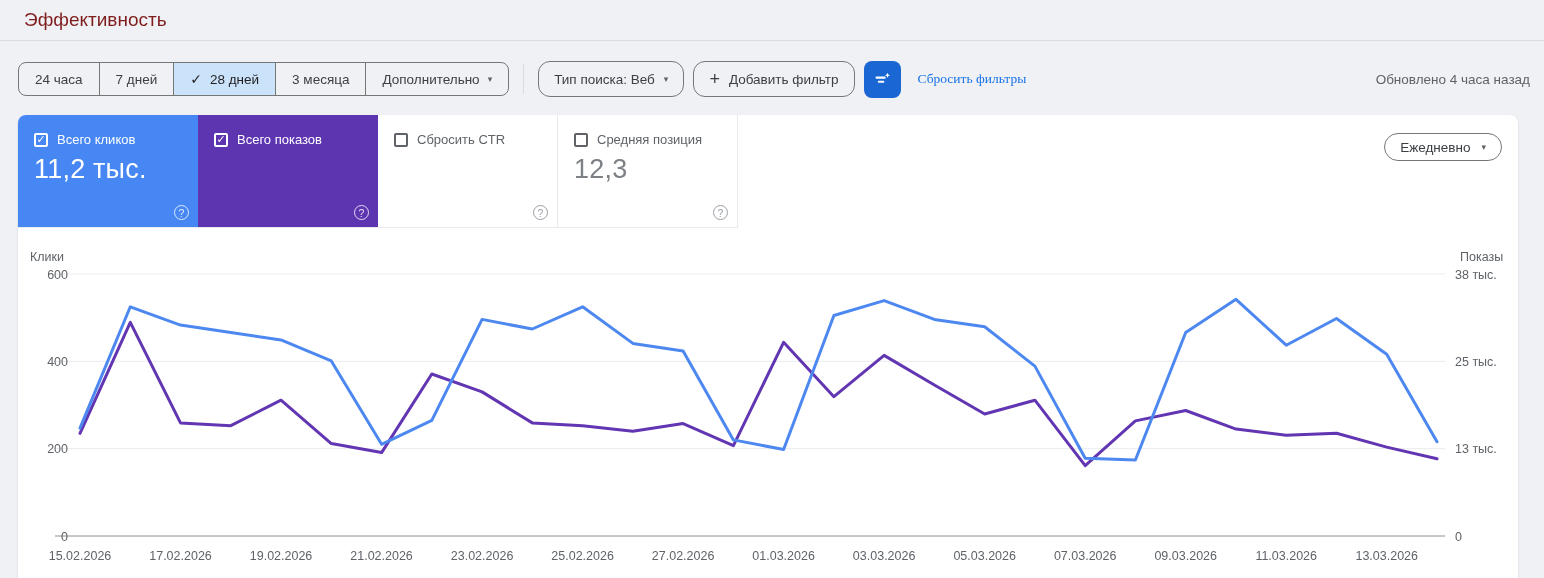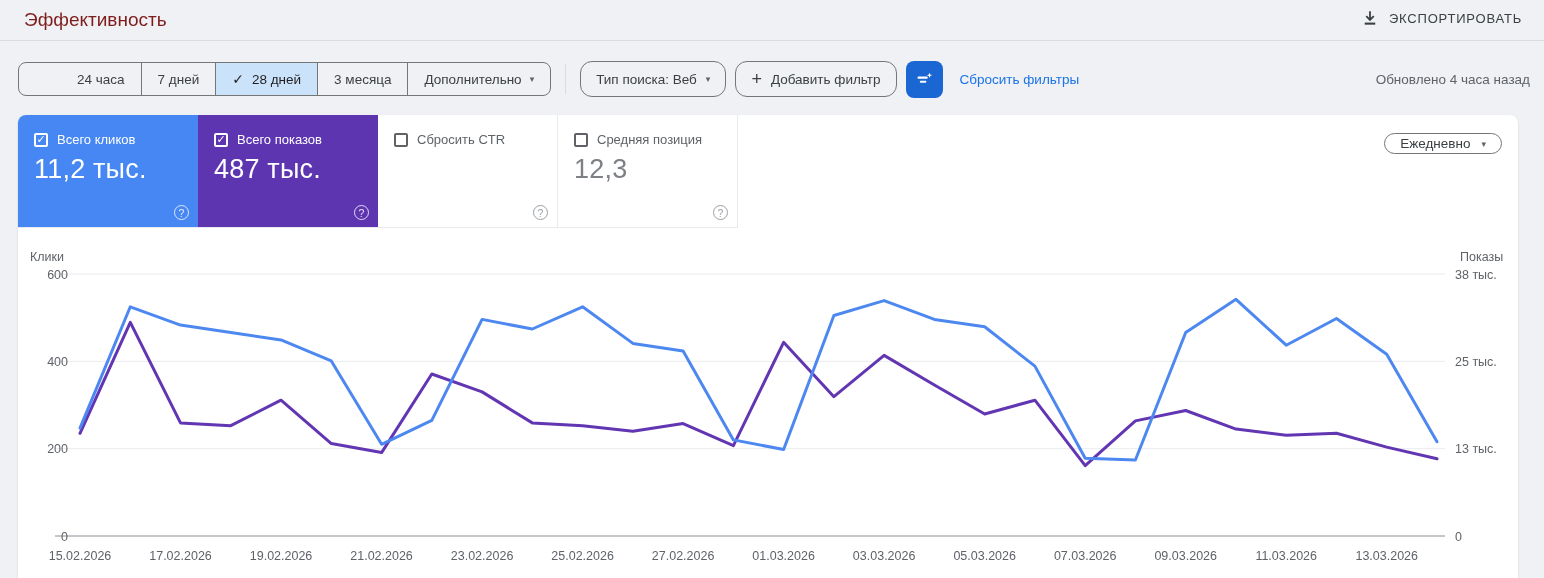--- a/index.html
+++ b/index.html
@@ -11,37 +11,37 @@
   .header { position:relative; height:41px; border-bottom:1px solid #dadce0; }
   .page-title { position:absolute; left:24px; top:9px; font-size:19px; color:#7f1d1d; }
   .export-btn { position:absolute; right:14px; top:5px; display:flex; align-items:center;
     gap:10px; padding:4px 8px; cursor:pointer; background:none; border:none;
     font-size:13px; font-weight:500; letter-spacing:.8px; color:#3c4043;
     font-family:inherit; }
 
   
   .toolbar { display:flex; align-items:center; margin:19px 0 0 18px; height:38px; }
   .range-group { display:flex; align-items:stretch; height:34px;
-    border:1px solid #747775; border-radius:8px; overflow:hidden;padding-left:42px; }
+    border:1px solid #747775; border-radius:8px; overflow:hidden; }
   .range-chip { display:flex; align-items:center; gap:8px; padding:0 16px;
     font-size:13.5px; color:#3c4043; cursor:pointer; border-left:1px solid #747775; }
   .range-chip:first-child { border-left:none; }
   .range-chip.sel { background:#cbe2fb; color:#1f1f1f; font-weight:500; }
   .chip-check { font-size:14px; color:#1f1f1f; }
   .vsep { width:1px; height:30px; background:#dadce0; margin:0 14px 0 14px; }
   .pill { display:flex; align-items:center; gap:9px; height:36px; padding:10px 15px;
     border:1px solid #747775; border-radius:12px; background:transparent;
     font-size:13.5px; color:#3c4043; cursor:pointer; font-family:inherit; }
   .pill + .pill { margin-left:9px; }
   .plus-glyph { font-size:18px; font-weight:400; color:#3c4043; line-height:1; }
   .caret { font-size:9px; color:#5f6368; }
   .filter-fab { width:37px; height:37px; margin-left:9px; border:none; border-radius:8px;
     background:#1a66d2; display:flex; align-items:center; justify-content:center; cursor:pointer; }
   .reset-link { margin-left:17px; font-size:13.5px; font-weight:500; color:#1a73e8;
-    background:none; border:none; cursor:pointer; font-family:Liberation Sans, sans-serif; }
+    background:none; border:none; cursor:pointer; font-family:Liberation Serif, serif; }
   .updated { margin-left:auto; margin-right:14px; font-size:13.5px; color:#5f6368; }
 
   
   .panel { margin:17px 26px 0 18px; width:1500px; height:520px; background:#fff;
     border-radius:8px; box-shadow:0 1px 2px rgba(60,64,67,.18); }
 
   
   .metrics-row { position:relative; display:flex; height:113px; }
   .cards-wrap { display:flex; border-bottom:1px solid #e8eaed; }
   .metric-card { position:relative; width:180px; padding:17px 14px 8px 16px; cursor:pointer; }
@@ -55,44 +55,35 @@
   .metric-card.on { color:#fff; }
   .metric-card.plain .card-label-row { color:#5f6368; }
   .card-value { margin-top:7px; font-size:27px; letter-spacing:.2px; }
   .metric-card.plain .card-value { color:#7d8186; }
   .help-ic { position:absolute; right:9px; bottom:7px; width:15px; height:15px;
     border:1px solid; border-radius:50%; font-size:10.5px; display:flex;
     align-items:center; justify-content:center; }
   .metric-card.on .help-ic { border-color:rgba(255,255,255,.8); color:rgba(255,255,255,.85); }
   .metric-card.plain .help-ic { border-color:#9aa0a6; color:#9aa0a6; }
 
-  .gran-btn { position:absolute; right:16px; top:18px; height:21px; display:flex;
+  .gran-btn { position:absolute; right:16px; top:18px; height:28px; display:flex;
     align-items:center; gap:11px; padding:0 15px; border:1px solid #747775;
     border-radius:16px; background:#fff; font-size:13.5px; color:#3c4043;
     cursor:pointer; font-family:inherit; }
 
   
   .chart-box { position:relative; }
   .chart-box svg { display:block; }
   .axis-txt { font-size:12.5px; fill:#5f6368; }
 </style>
 </head>
 <body>
 
 <div class="header">
   <div class="page-title">Эффективность</div>
-  <button class="export-btn">
-    <span style="display:flex">
-      <svg width="18" height="18" viewBox="0 0 24 24">
-        <path d="M12 3v11M7 9.5l5 5 5-5" fill="none" stroke="#3c4043" stroke-width="2.4"></path>
-        <path d="M5 19.5h14" stroke="#3c4043" stroke-width="2.8"></path>
-      </svg>
-    </span>
-    <span>ЭКСПОРТИРОВАТЬ</span>
-  </button>
 </div>
 
 <div class="toolbar">
   <div class="range-group" id="rangeGroup">
       <div class="range-chip">
         <span>24 часа</span>
       </div>
       <div class="range-chip">
         <span>7 дней</span>
       </div>
@@ -145,21 +136,20 @@
             <span>Всего кликов</span>
           </div>
           <div class="card-value">11,2 тыс.</div>
           <span class="help-ic">?</span>
         </div>
         <div class="metric-card c1 on" style="background: rgb(94, 53, 177);">
           <div class="card-label-row">
             <span class="cbx">✓</span>
             <span>Всего показов</span>
           </div>
-          <div class="card-value">487 тыс.</div>
           <span class="help-ic">?</span>
         </div>
         <div class="metric-card c2 plain">
           <div class="card-label-row">
             <span class="cbx"></span>
             <span>Сбросить CTR</span>
           </div>
           <span class="help-ic">?</span>
         </div>
         <div class="metric-card c3 plain">

